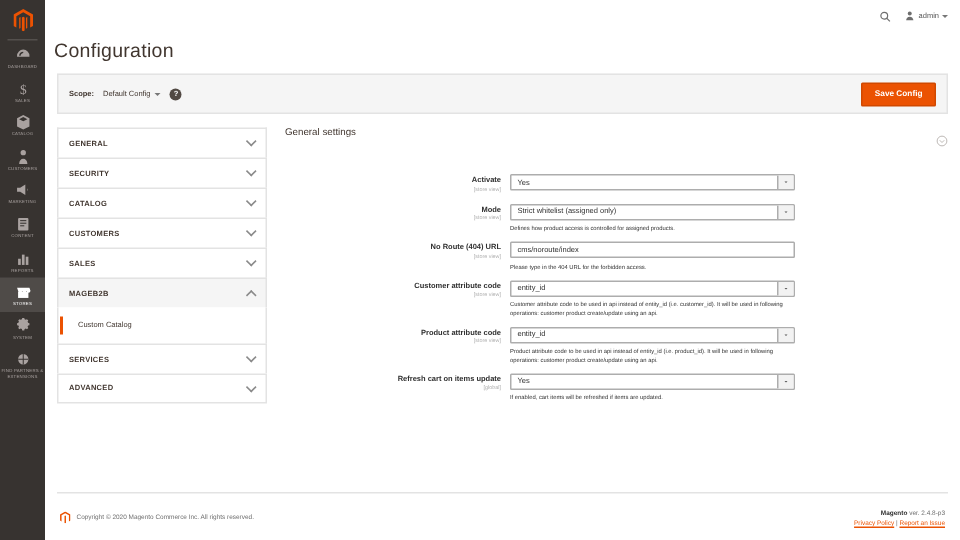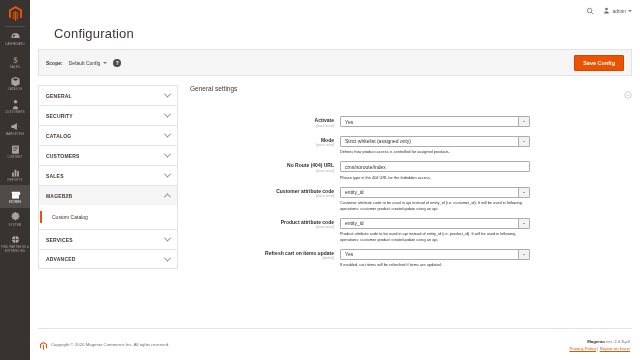--- a/index.html
+++ b/index.html
@@ -38,21 +38,21 @@
   .content { flex: 1; height: 360px; display: flex; flex-direction: column; background:#ffffff; }
   .topbar {
     height: 22px; background:#fff; display:flex; align-items:center;
     justify-content:flex-end; padding-right: 8px; gap: 9px;
   }
   .topbar-ico { color:#6e6e6e; display:flex; align-items:center; }
   .user-menu { display:flex; align-items:center; gap:2px; color:#6e6e6e; font-size:5px; }
   .user-name { font-size: 5px; color:#555; }
   .caret-sm { width:0;height:0;border-left:2px solid transparent;border-right:2px solid transparent;border-top:2.4px solid #777; }
 
-  .page-title-row { padding: 4px 0 8px 24px; }
+  .page-title-row { padding: 4px 0 8px 6px; }
   .page-title { font-size: 13px; color: #41362f; font-weight: 400; letter-spacing: .2px; }
 
   
   .scopebar {
     margin: 0 8px; height: 27px; background:#f5f5f5; border:1px solid #e3e3e3;
     display:flex; align-items:center; padding: 0 7px; justify-content: space-between;
   }
   .scope-left { display:flex; align-items:center; gap:6px; }
   .scope-label { font-size:5px; color:#41362f; font-weight:700; }
   .scope-value { font-size:5px; color:#41362f; }

